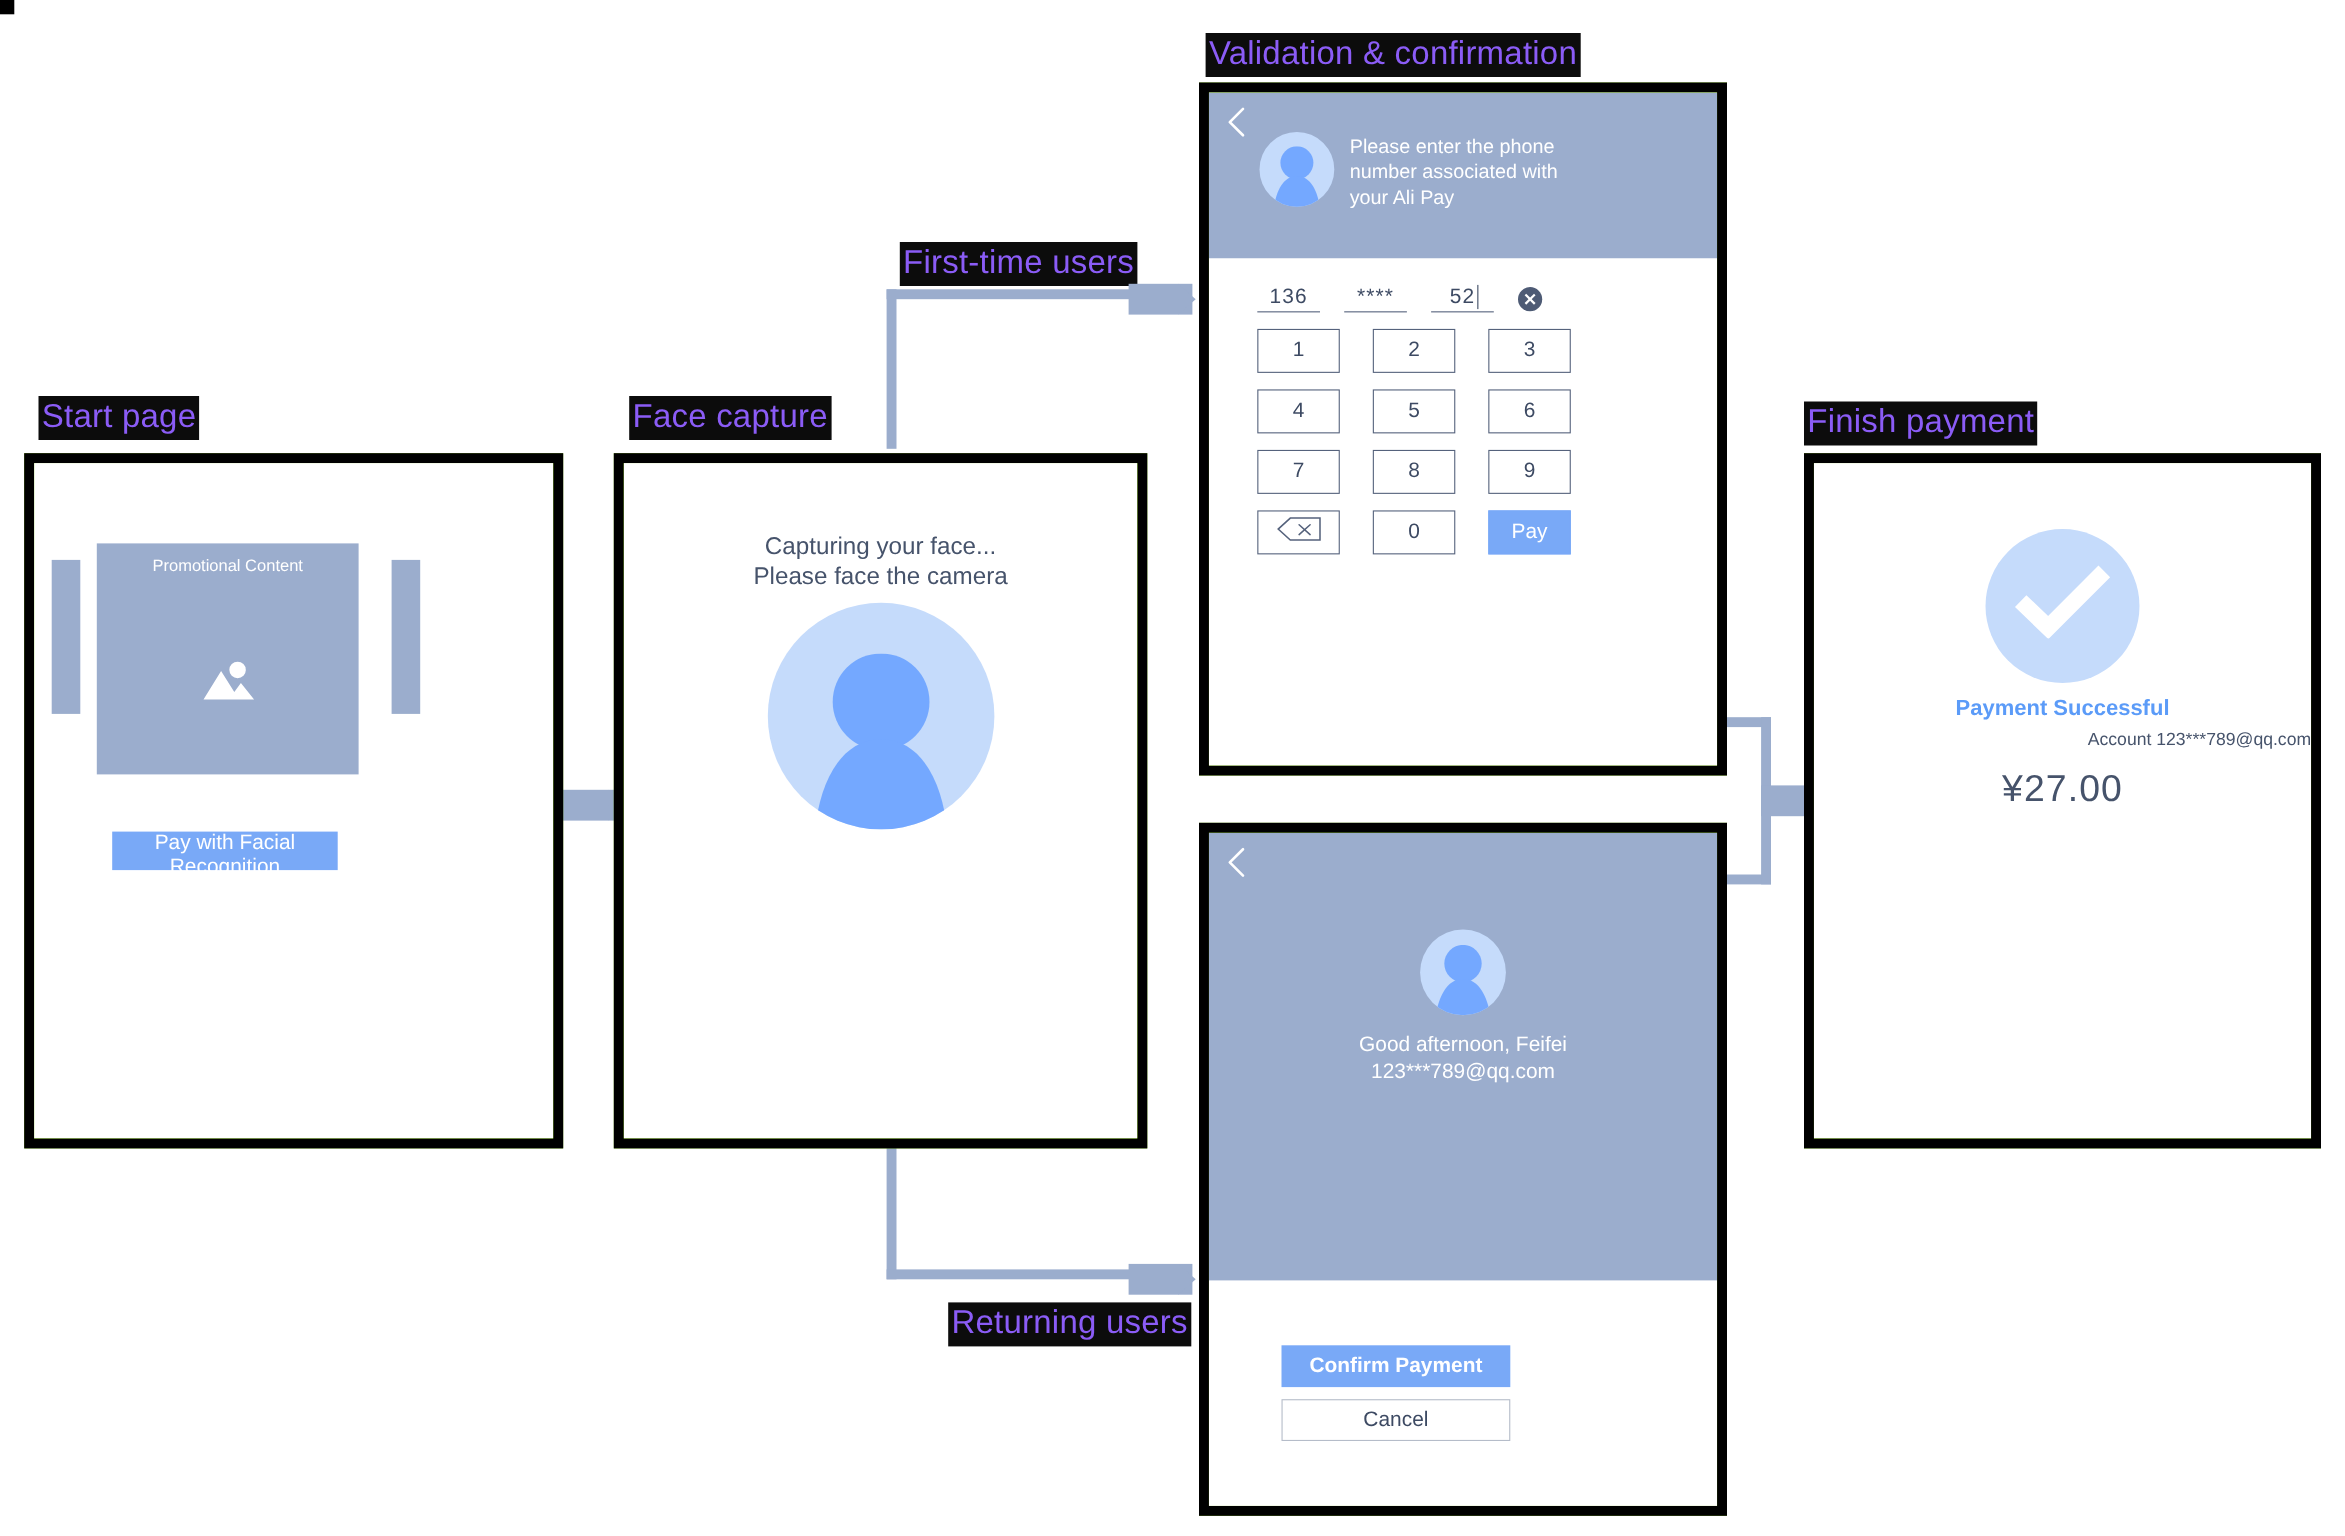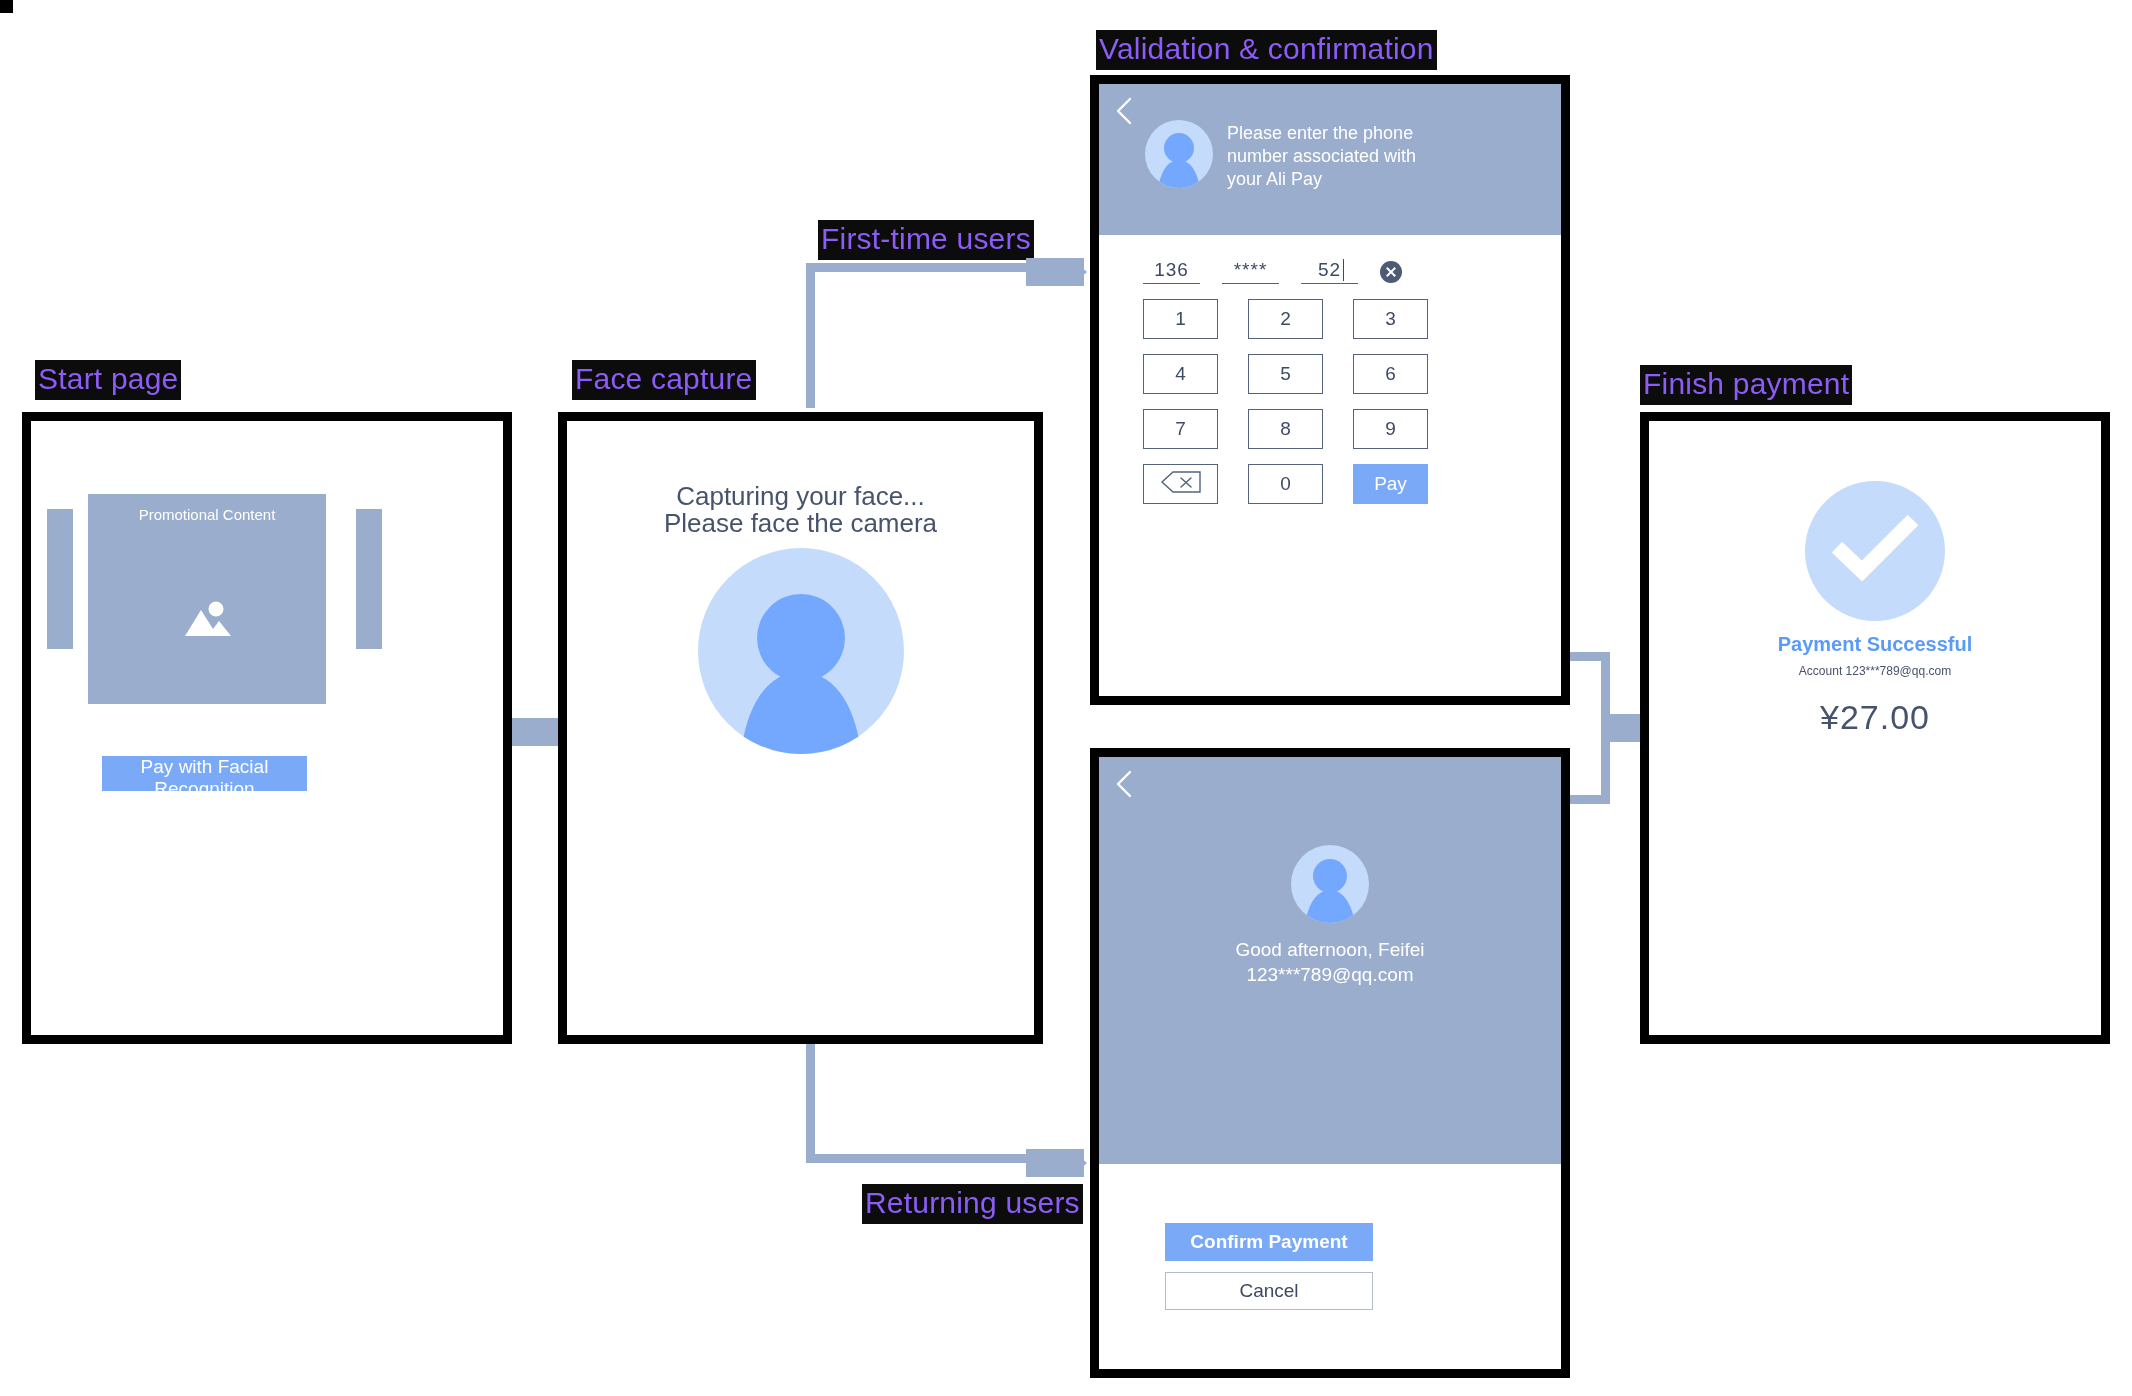--- a/index.html
+++ b/index.html
@@ -118,21 +118,21 @@
     height: 35px;
   }
 
   
   .capture-text {
     position: absolute;
     top: 62px;
     left: 0; right: 0;
     text-align: center;
     color: #46536b;
-    font-size: 26px;
+    font-size: 22px;
     line-height: 27px;
   }
   .capture-circle {
     position: absolute;
     left: 50%;
     top: 127px;
     transform: translateX(-50%);
     width: 206px;
     height: 206px;
     border-radius: 50%;
@@ -359,23 +359,23 @@
     left: 0; right: 0;
     text-align: center;
     color: #5b9bf8;
     font-size: 20px;
     font-weight: bold;
   }
   .success-account {
     position: absolute;
     top: 243px;
     left: 0; right: 0;
-    text-align: center;
+    text-align: right;
     color: #46536b;
-    font-size: 12px;
+    font-size: 16px;
   }
   .success-amount {
     position: absolute;
     top: 277px;
     left: 0; right: 0;
     text-align: center;
     color: #46536b;
     font-size: 34px;
     letter-spacing: 1px;
   }

